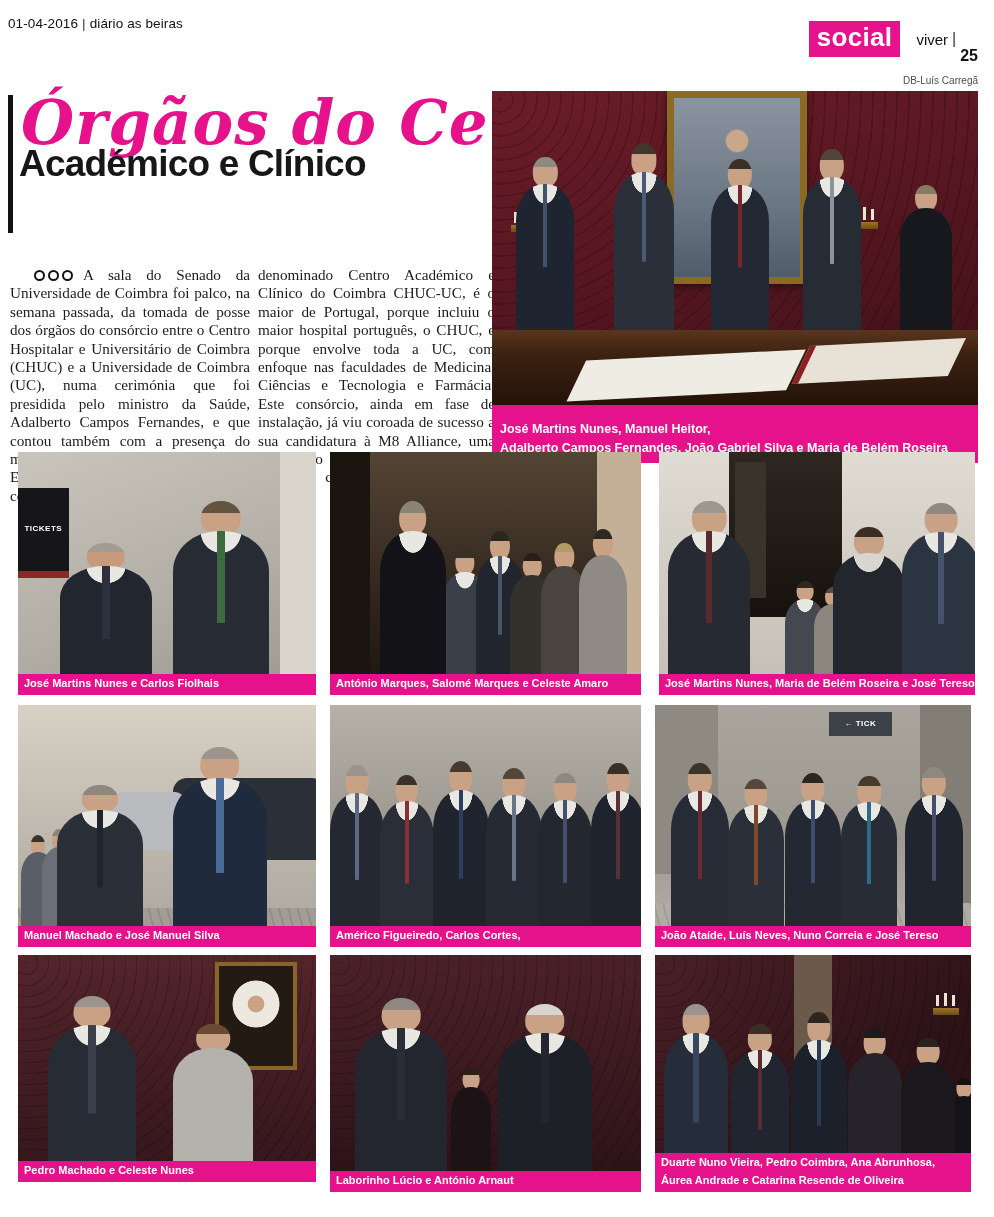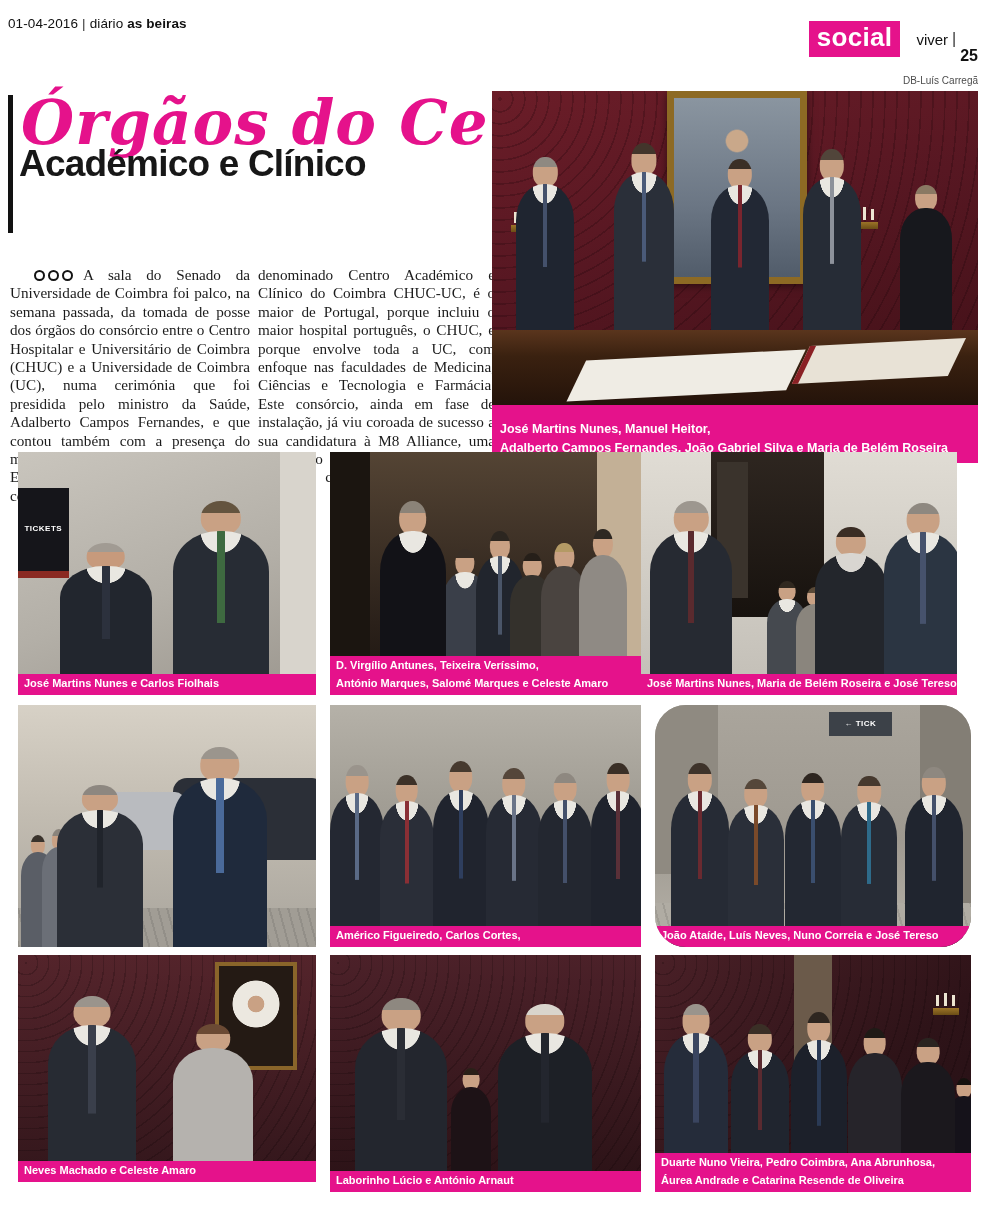--- a/index.html
+++ b/index.html
@@ -2,21 +2,21 @@
 <html><head>
 <meta charset="utf-8">
 <style>
   :root{ --pink:#e5128b; --ink:#171717; }
   html,body{margin:0;padding:0;}
   body{width:994px;height:1217px;position:relative;background:#fff;
        font-family:"Liberation Sans",sans-serif;overflow:hidden;}
 
   
   .mast-left{position:absolute;left:8px;top:16px;font-size:13.5px;color:#101010;letter-spacing:.1px;}
-  .mast-left b{font-weight:700;}
+  .mast-left b{font-weight:400;}
   .sep{font-weight:300;color:#333;padding:0 4px;}
   .mast-right{position:absolute;right:16px;top:13px;display:flex;align-items:center;}
   .badge{background:var(--pink);color:#fff;font-weight:700;font-size:26px;line-height:1;
          padding:3px 8px 7px 8px;letter-spacing:.3px;}
   .mast-right .suffix{font-size:15px;color:#111;margin-left:16px;}
   .mast-right .pageno{font-size:16px;font-weight:700;color:#111;margin-top:34px;}
 
   
   .black-bar{position:absolute;left:8px;top:95px;width:5px;height:138px;background:#121212;}
   .kicker{position:absolute;left:21px;top:92px;font-family:"DejaVu Serif",serif;
@@ -141,62 +141,64 @@
 <div class="photo" style="left:330px;top:452px;width:311px;height:243px;background:linear-gradient(#544434 0%,#2b211a 70%,#1d1510 100%);">
   <div class="layer" style="left:86%;top:0;width:14%;height:100%;background:#c3b096;"></div>
   <div class="layer" style="left:0;top:0;width:13%;height:100%;background:#1b1510;"></div>
   <div class="person" style="--x:36%;--w:46px;--h:150px;--hair:#3a2f26;--suit:#3a3f49;"></div>
   <div class="person" style="--x:47%;--w:48px;--h:168px;--hair:#2c2620;--suit:#21252d;--tie:#4a5568;"></div>
   <div class="person" style="--x:58%;--w:44px;--h:146px;--hair:#261f19;--suit:#34312c;--shirt:transparent;"></div>
   <div class="person" style="--x:68%;--w:46px;--h:156px;--hair:#b49a65;--suit:#4a4440;--shirt:transparent;"></div>
   <div class="person" style="--x:80%;--w:48px;--h:170px;--hair:#2e2822;--suit:#8f8a84;--shirt:transparent;"></div>
   <div class="person" style="--x:16%;--w:66px;--h:198px;--hair:#8b8378;--suit:#121217;"></div>
   <div class="cap">
-    <div>D. Virgílio Antunes, Teixeira Veríssimo,</div>
     <div>António Marques, Salomé Marques e Celeste Amaro</div>
   </div>
 </div>
 
-<div class="photo" style="left:641px;top:452px;width:316px;height:243px;background:linear-gradient(#e0dcd4 0%,#c2beb6 100%);">
+<div class="photo" style="left:659px;top:452px;width:316px;height:243px;background:linear-gradient(#e0dcd4 0%,#c2beb6 100%);">
   <div class="layer" style="left:22%;top:0;width:36%;height:68%;background:linear-gradient(#2e2620,#17120e);"></div>
   <div class="layer" style="left:24%;top:4%;width:10%;height:56%;background:#3a332c;"></div>
   <div class="person" style="--x:40%;--w:40px;--h:118px;--suit:#45494f;--hair:#30281f;"></div>
   <div class="person" style="--x:49%;--w:38px;--h:112px;--suit:#8a857d;--hair:#5a4a38;--shirt:transparent;"></div>
   <div class="person" style="--x:3%;--w:82px;--h:198px;--hair:#9d978f;--suit:#262a32;--tie:#5a2a2e;"></div>
   <div class="person" style="--x:55%;--w:72px;--h:172px;--hair:#3a2d24;--suit:#23262c;--shirt:#d9d6d1;"></div>
   <div class="person" style="--x:77%;--w:78px;--h:196px;--hair:#8e8880;--suit:#2b3542;--tie:#46526c;"></div>
   <div class="cap">
     <div>José Martins Nunes, Maria de Belém Roseira e José Tereso</div>
   </div>
 </div>
 
 <div class="photo" style="left:18px;top:705px;width:298px;height:242px;background:linear-gradient(#d7d1c6 0%,#c2bcb1 45%,#a9a59d 100%);">
   <div class="layer" style="left:52%;top:30%;width:50%;height:34%;background:#2b2f37;border-radius:14px 10px 0 0;"></div>
   <div class="layer" style="left:26%;top:36%;width:30%;height:24%;background:#b9bbbf;border-radius:10px 10px 0 0;"></div>
   <div class="ground" style="height:16%;background-color:#a19d95;"></div>
   <div class="person" style="--x:1%;--w:34px;--h:116px;--suit:#5a5e66;--hair:#3a332c;--shirt:transparent;"></div>
   <div class="person" style="--x:8%;--w:34px;--h:122px;--suit:#6b6f77;--hair:#8a847c;--shirt:transparent;"></div>
   <div class="person" style="--x:13%;--w:86px;--h:166px;--hair:#8d8780;--suit:#2b2f37;--tie:#20242b;"></div>
   <div class="person" style="--x:52%;--w:94px;--h:204px;--hair:#9b958d;--suit:#1f2a3c;--tie:#4a6a9a;"></div>
+  <div class="cap">
+    <div>Manuel Machado e José Manuel Silva</div>
+  </div>
 </div>
 
 <div class="photo" style="left:330px;top:705px;width:311px;height:242px;background:linear-gradient(#b5b1a8 0%,#a29e95 40%,#8f8b83 100%);">
   <div class="ground" style="height:26%;background-color:#96928a;"></div>
   <div class="person" style="--x:0%;--w:54px;--h:186px;--hair:#9a948c;--suit:#242832;--tie:#5a6a86;"></div>
   <div class="person" style="--x:16%;--w:54px;--h:176px;--hair:#3c3128;--suit:#2a2e38;--tie:#8a2f35;"></div>
   <div class="person" style="--x:33%;--w:56px;--h:190px;--hair:#46392e;--suit:#20242e;--tie:#2e3e5e;"></div>
   <div class="person" style="--x:50%;--w:56px;--h:183px;--hair:#55463a;--suit:#262a34;--tie:#6a7488;"></div>
   <div class="person" style="--x:67%;--w:54px;--h:178px;--hair:#8e8880;--suit:#232730;--tie:#44506a;"></div>
   <div class="person" style="--x:84%;--w:54px;--h:188px;--hair:#3a2f26;--suit:#1f232d;--tie:#5a3038;"></div>
   <div class="cap">
     <div>Américo Figueiredo, Carlos Cortes,</div>
   </div>
 </div>
 
-<div class="photo" style="left:655px;top:705px;width:316px;height:242px;background:linear-gradient(#aaa59c 0%,#9e9990 55%,#b7b3aa 100%);border-radius:31px;">
+<div class="photo" style="left:655px;top:705px;width:316px;height:242px;background:linear-gradient(#aaa59c 0%,#9e9990 55%,#b7b3aa 100%);">
   <div class="layer" style="left:84%;top:0;width:16%;height:100%;background:#837e75;"></div>
   <div class="layer" style="left:0;top:0;width:20%;height:70%;background:#8f8a81;"></div>
   <div class="sign" style="left:55%;top:3%;width:20%;height:10%;background:#3c4148;">
     <span>← TICK</span>
   </div>
   <div class="ground" style="height:18%;background-color:#b0aca3;"></div>
   <div class="person" style="--x:5%;--w:58px;--h:188px;--hair:#3e332a;--suit:#262b35;--tie:#6a2a30;"></div>
   <div class="person" style="--x:23%;--w:56px;--h:172px;--hair:#55473a;--suit:#2a2f39;--tie:#7a4a2a;"></div>
   <div class="person" style="--x:41%;--w:56px;--h:178px;--hair:#2e2620;--suit:#232832;--tie:#3a4e6e;"></div>
   <div class="person" style="--x:59%;--w:56px;--h:175px;--hair:#46392e;--suit:#272c36;--tie:#2e6b8a;"></div>
@@ -204,21 +206,21 @@
   <div class="cap">
     <div>João Ataíde, Luís Neves, Nuno Correia e José Tereso</div>
   </div>
 </div>
 
 <div class="photo" style="left:18px;top:955px;width:298px;height:227px;background-image:repeating-radial-gradient(circle at 8px 8px,rgba(10,0,2,.2) 0 1.5px,transparent 1.5px 11px),linear-gradient(#54242b 0%,#32161b 100%);">
   <div class="nunframe" style="left:66%;top:3%;width:25%;height:44%;"></div>
   <div class="person" style="--x:10%;--w:88px;--h:190px;--hair:#9a948c;--suit:#272b33;--tie:#3a3f4b;"></div>
   <div class="person" style="--x:52%;--w:80px;--h:162px;--hair:#6b4a34;--suit:#b5b2ae;--shirt:transparent;"></div>
   <div class="cap">
-    <div>Neves Machado e Celeste Amaro</div>
+    <div>Pedro Machado e Celeste Nunes</div>
   </div>
 </div>
 
 <div class="photo" style="left:330px;top:955px;width:311px;height:237px;background-image:repeating-radial-gradient(circle at 8px 8px,rgba(10,0,2,.2) 0 1.5px,transparent 1.5px 11px),linear-gradient(#4c2129 0%,#2a1216 100%);">
   <div class="person" style="--x:39%;--w:40px;--h:128px;--hair:#2a2018;--suit:#1d1216;--shirt:transparent;"></div>
   <div class="person" style="--x:8%;--w:92px;--h:198px;--hair:#8e8880;--suit:#23262e;--tie:#2a2d35;"></div>
   <div class="person" style="--x:54%;--w:94px;--h:192px;--hair:#d9d5cd;--suit:#1d2026;--tie:#23262e;"></div>
   <div class="cap">
     <div>Laborinho Lúcio e António Arnaut</div>
   </div>

